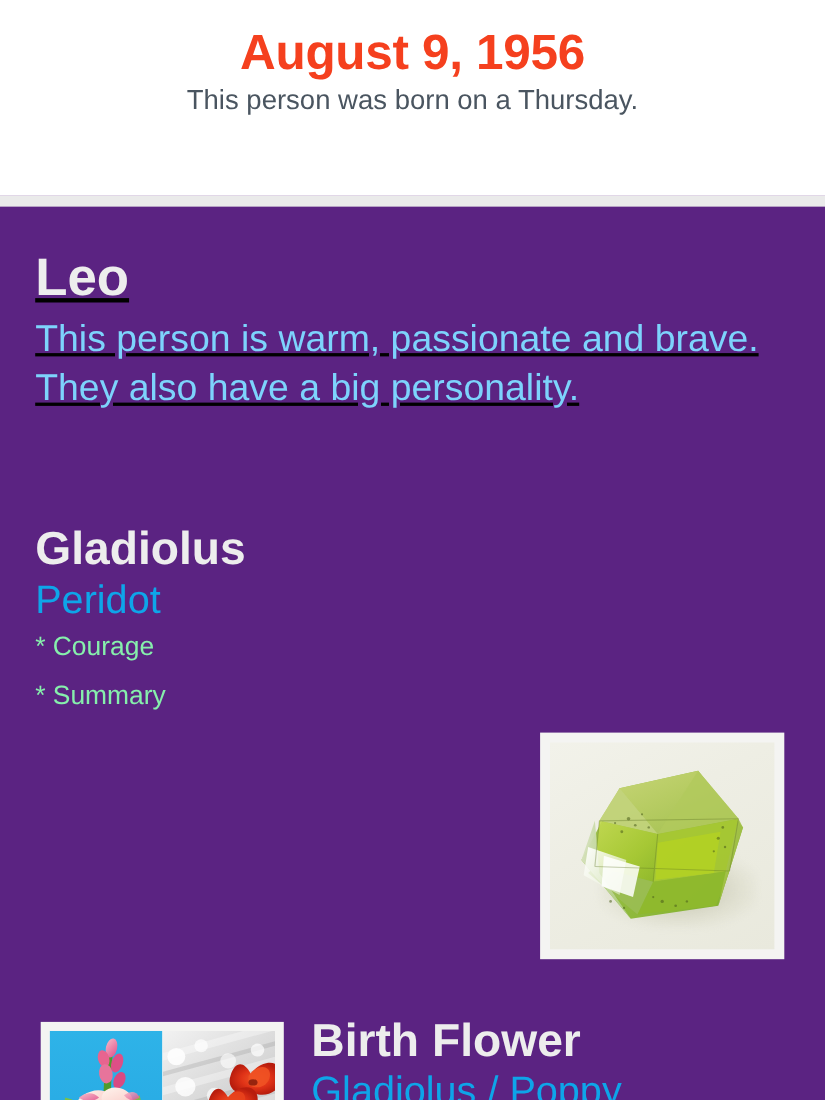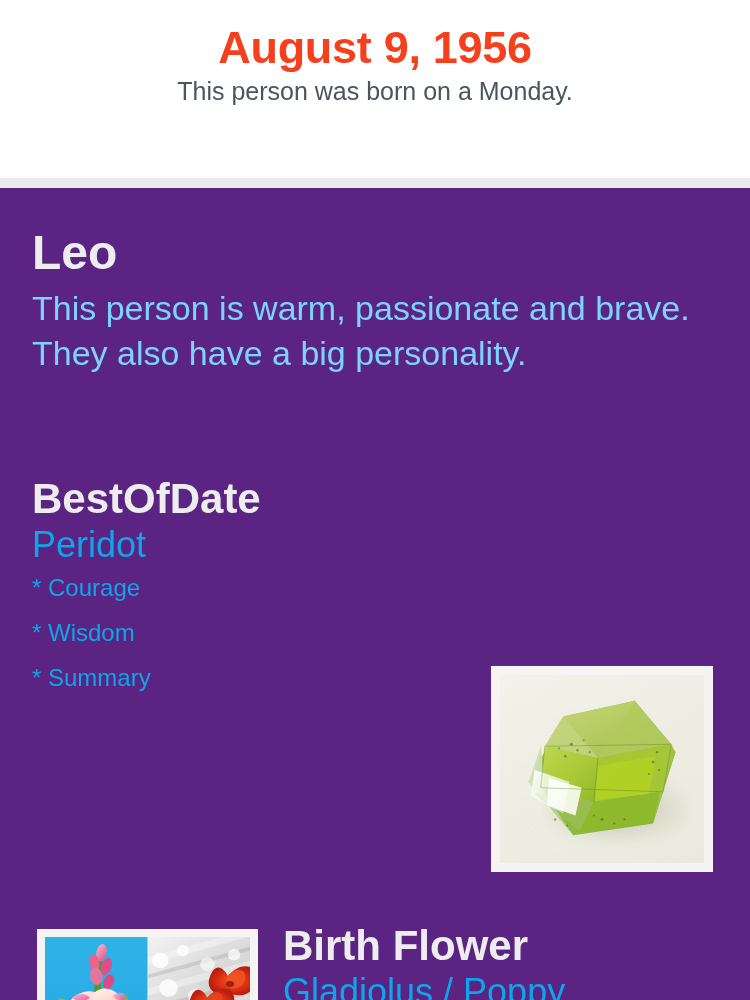--- a/index.html
+++ b/index.html
@@ -33,42 +33,42 @@
   }
   .header-note {
     font-size:25px;
     color:#4A5560;
     line-height:1.35;
     margin-top:1px;
   }
   .header-rule { height:10px; background:#EAEAEA; }
 
   
-  .body { background:#5B2382; height:812px; position:relative; }
+  .body { background:#5B2382; height:812px; position:relative;text-decoration:underline; }
 
   .zodiac { padding:40px 0 0 32px; }
   .zodiac-name {
     font-size:48px; font-weight:bold; color:#EDEDED; line-height:1.05;
   }
   .zodiac-desc {
     font-size:34px; color:#7dd3fc; line-height:1.30; margin-top:8px;
     max-width:660px;
   }
 
   
   .stone-block { position:absolute; left:32px; top:289px; }
   .section-title {
     font-size:42px; font-weight:bold; color:#EDEDED; line-height:1.07;
   }
   .section-sub {
     font-size:36px; color:#0ea5e9; line-height:1.18; margin-top:2px;
   }
   .trait-list { margin-top:10px; }
   .trait {
-    font-size:24px; color:#0ea5e9; line-height:1.0; margin-top:21px;
+    font-size:24px; color:#86efac; line-height:1.0; margin-top:21px;
   }
   .trait:first-child { margin-top:0; }
 
   .stone-photo {
     position:absolute; left:491px; top:478px;
     width:222px; height:206px;
     background:#F4F4F2;
     padding:9px;
   }
   .stone-img { width:100%; height:100%; position:relative; overflow:hidden;
@@ -91,37 +91,36 @@
 
   .flower-block { position:absolute; left:283px; top:736px; }
 </style>
 </head>
 <body>
 
 <div class="page">
 
   <div class="header">
     <div class="header-date">August 9, 1956</div>
-    <div class="header-note">This person was born on a Monday.</div>
+    <div class="header-note">This person was born on a Thursday.</div>
   </div>
   <div class="header-rule"></div>
 
   <div class="body">
 
     <div class="zodiac">
       <div class="zodiac-name">Leo</div>
       <div class="zodiac-desc">This person is warm, passionate and brave. They also have a big personality.</div>
     </div>
 
     <div class="stone-block">
-      <div class="section-title">BestOfDate</div>
+      <div class="section-title">Gladiolus</div>
       <div class="section-sub">Peridot</div>
       <div class="trait-list">
         <div class="trait">* Courage</div>
-        <div class="trait">* Wisdom</div>
         <div class="trait">* Summary</div>
       </div>
     </div>
 
     <div class="stone-photo">
       <div class="stone-img">
         <div class="gem-shadow"></div>
         <svg viewBox="0 0 200 190" preserveAspectRatio="none" style="position:absolute;inset:0;width:100%;height:100%">
           <defs>
             <linearGradient id="gTop" x1="0" y1="0" x2="1" y2="1">

